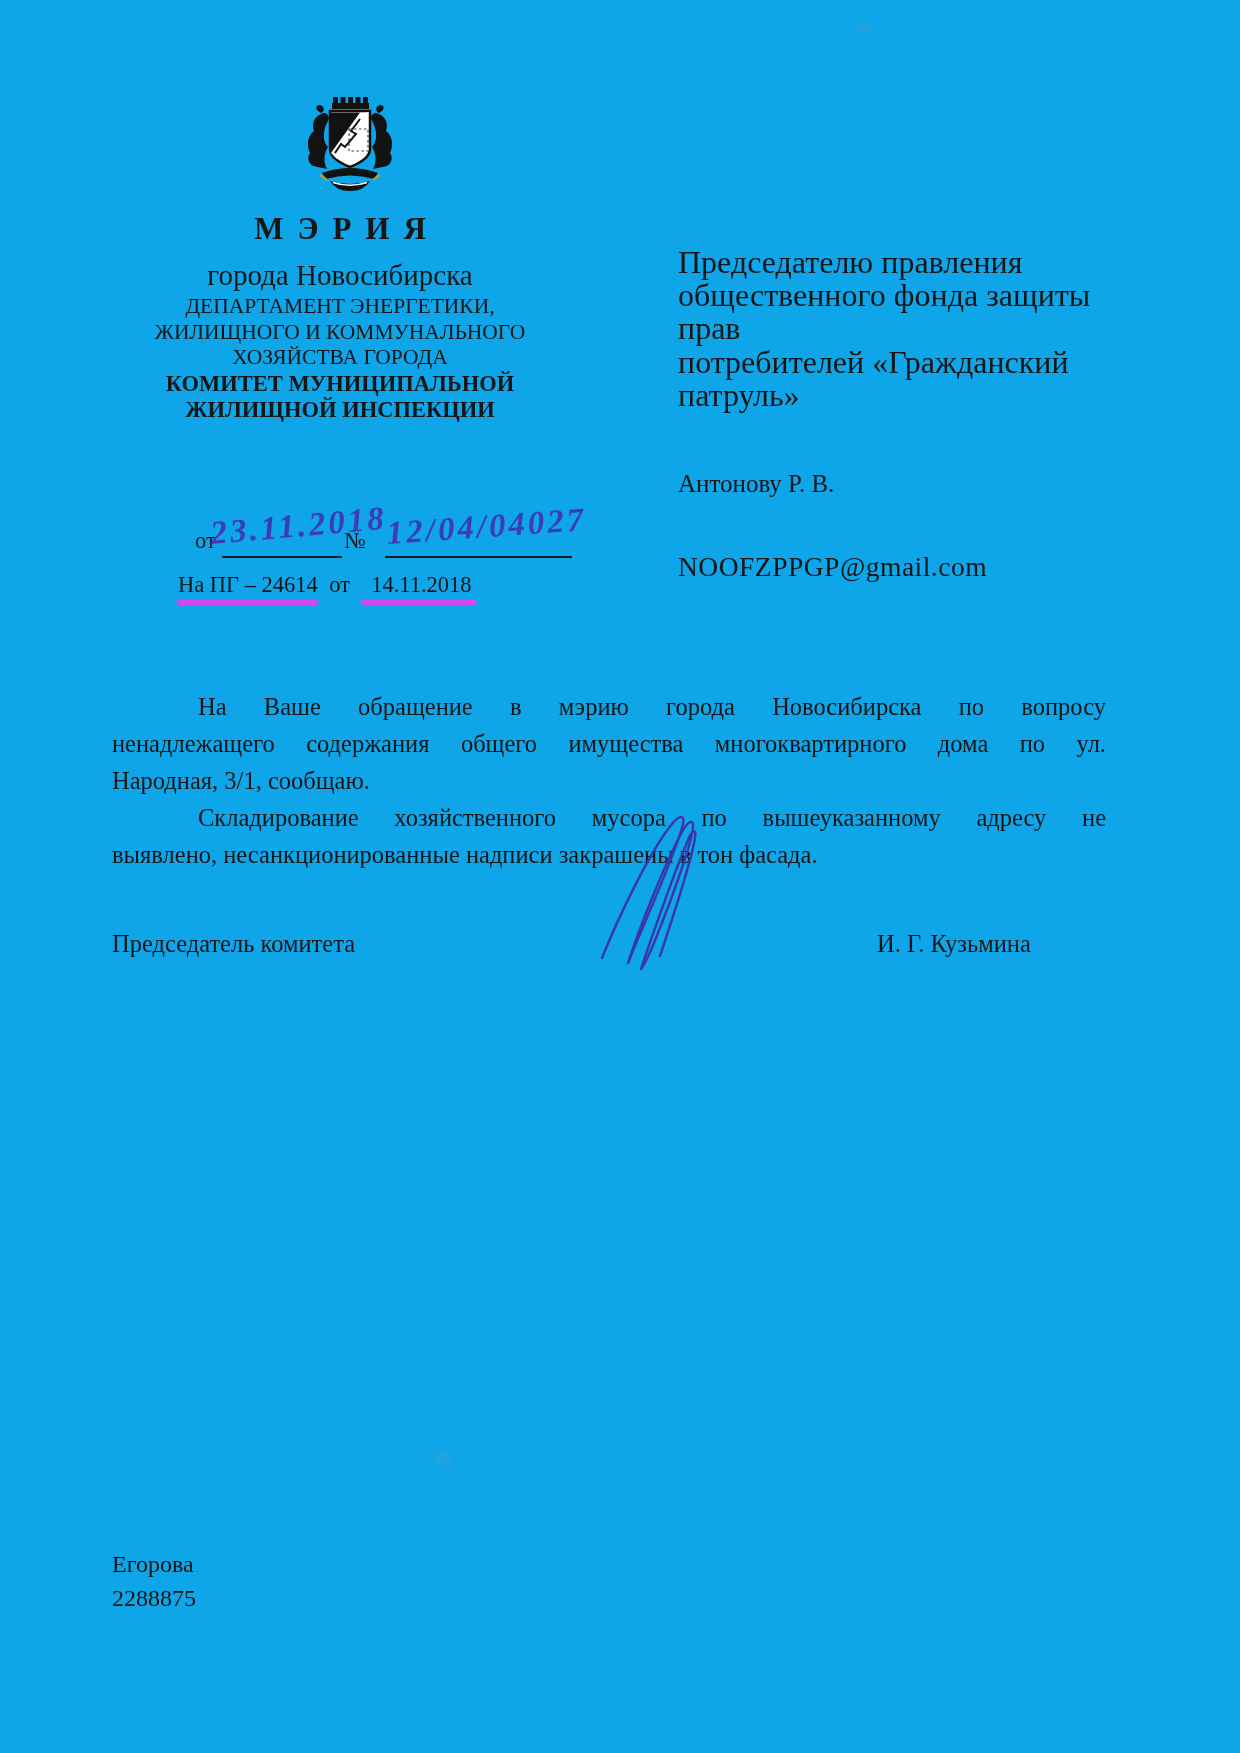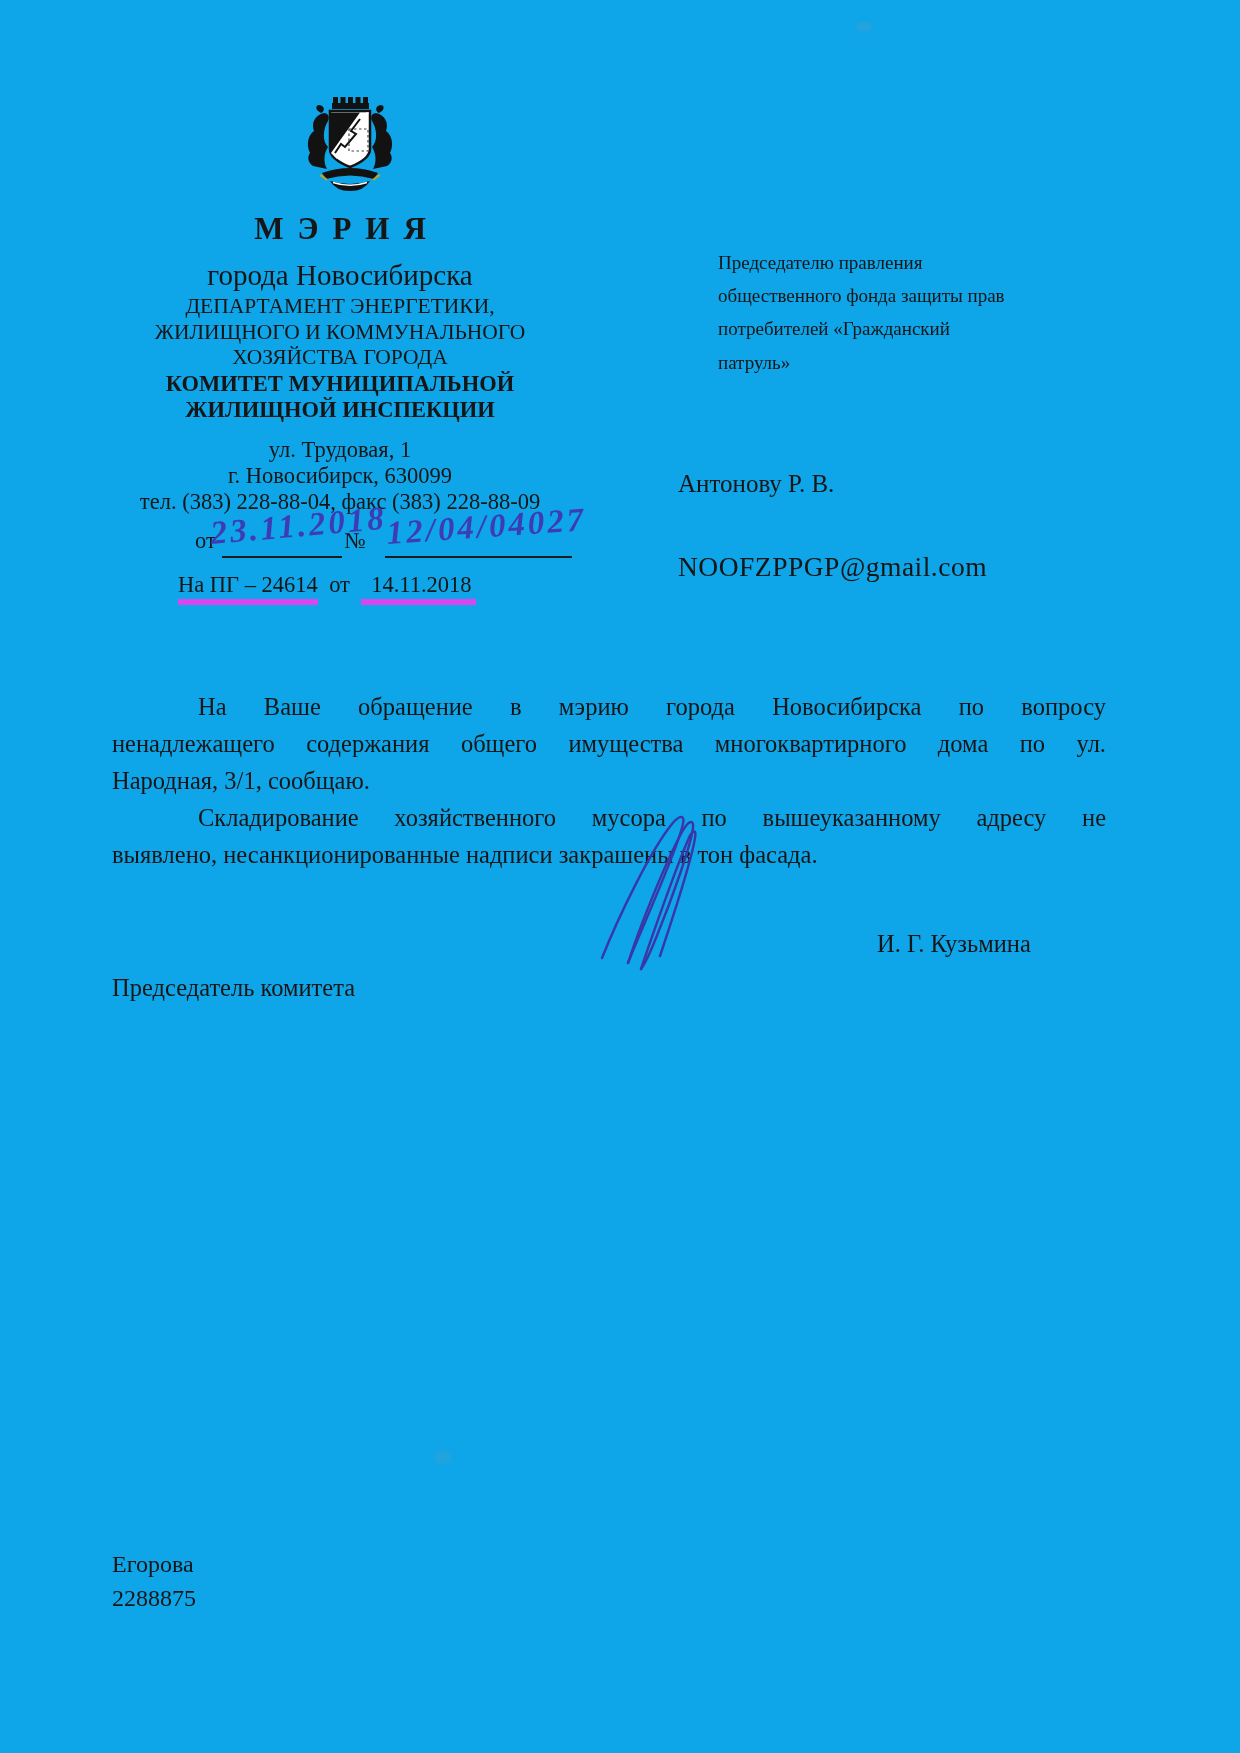--- a/index.html
+++ b/index.html
@@ -27,32 +27,32 @@
     color:#3d3bb5; font-size:33px; letter-spacing:3px;
     white-space:nowrap; line-height:34px;
   }
   .hand-date { transform:rotate(-5deg); transform-origin:left bottom; }
   .hand-num  { transform:rotate(-4deg); transform-origin:left bottom; }
   .uline { height:2px; background:#1d1d1d; }
   .ref-incoming { font-size:22.5px; white-space:nowrap; }
   .ref-incoming .u { border-bottom:6px solid #d946ef; padding-bottom:2px; }
 
   
-  .addressee { left:718px; top:246px; width:440px; font-size:19px; line-height:33.2px; }
+  .addressee { left:678px; top:246px; width:440px; font-size:32px; line-height:33.2px; }
   .addr-name  { left:678px; top:470px; font-size:25px; }
   .addr-email { left:678px; top:551px; font-size:27.5px; letter-spacing:0.5px; }
 
   
   .body-text { left:112px; top:688px; width:994px; font-size:24.5px; }
   .body-line { line-height:37px; text-align:justify; text-align-last:justify; white-space:normal; }
   .body-line.first { text-indent:86px; }
   .body-line.last  { text-align:left; text-align-last:left; }
 
   
-  .sign-title { left:112px; top:974px; font-size:24.5px; }
+  .sign-title { left:112px; top:930px; font-size:24.5px; }
   .sign-name  { left:877px; top:930px; font-size:24.5px; }
   .signature-svg { left:588px; top:806px; }
 
   
   .footer { left:112px; top:1547px; font-size:24px; line-height:34px; }
 
   
   .smudge { border-radius:50%; background:#9a9a9a; filter:blur(2px); }
   .smudge1 { left:856px; top:22px; width:16px; height:10px; opacity:0.18; }
   .smudge2 { left:434px; top:1450px; width:18px; height:14px; opacity:0.15; }
@@ -100,25 +100,20 @@
   <div class="abs org-block">
     <div class="org-meriya">МЭРИЯ</div>
     <div class="org-city">города Новосибирска</div>
     <div class="org-dept org-dept-first">ДЕПАРТАМЕНТ ЭНЕРГЕТИКИ,</div>
     <div class="org-dept">ЖИЛИЩНОГО И КОММУНАЛЬНОГО</div>
     <div class="org-dept">ХОЗЯЙСТВА ГОРОДА</div>
     <div class="org-committee">КОМИТЕТ МУНИЦИПАЛЬНОЙ</div>
     <div class="org-committee">ЖИЛИЩНОЙ ИНСПЕКЦИИ</div>
   </div>
 
-  <div class="abs addr-block">
-    <div>ул. Трудовая, 1</div>
-    <div>г. Новосибирск, 630099</div>
-    <div>тел. (383) 228-88-04, факс (383) 228-88-09</div>
-  </div>
 
   <span class="abs ref-label" style="left:195px; top:528px;">от</span>
   <div class="abs uline" style="left:222px; top:556px; width:120px;"></div>
   <span class="abs hand hand-date" style="left:212px; top:516px;">23.11.2018</span>
   <span class="abs ref-label" style="left:344px; top:528px;">№</span>
   <div class="abs uline" style="left:385px; top:556px; width:187px;"></div>
   <span class="abs hand hand-num" style="left:388px; top:516px;">12/04/04027</span>
 
   <div class="abs ref-incoming" style="left:178px; top:572px;">
     <span class="u">На ПГ – 24614</span><span>&nbsp;</span>

